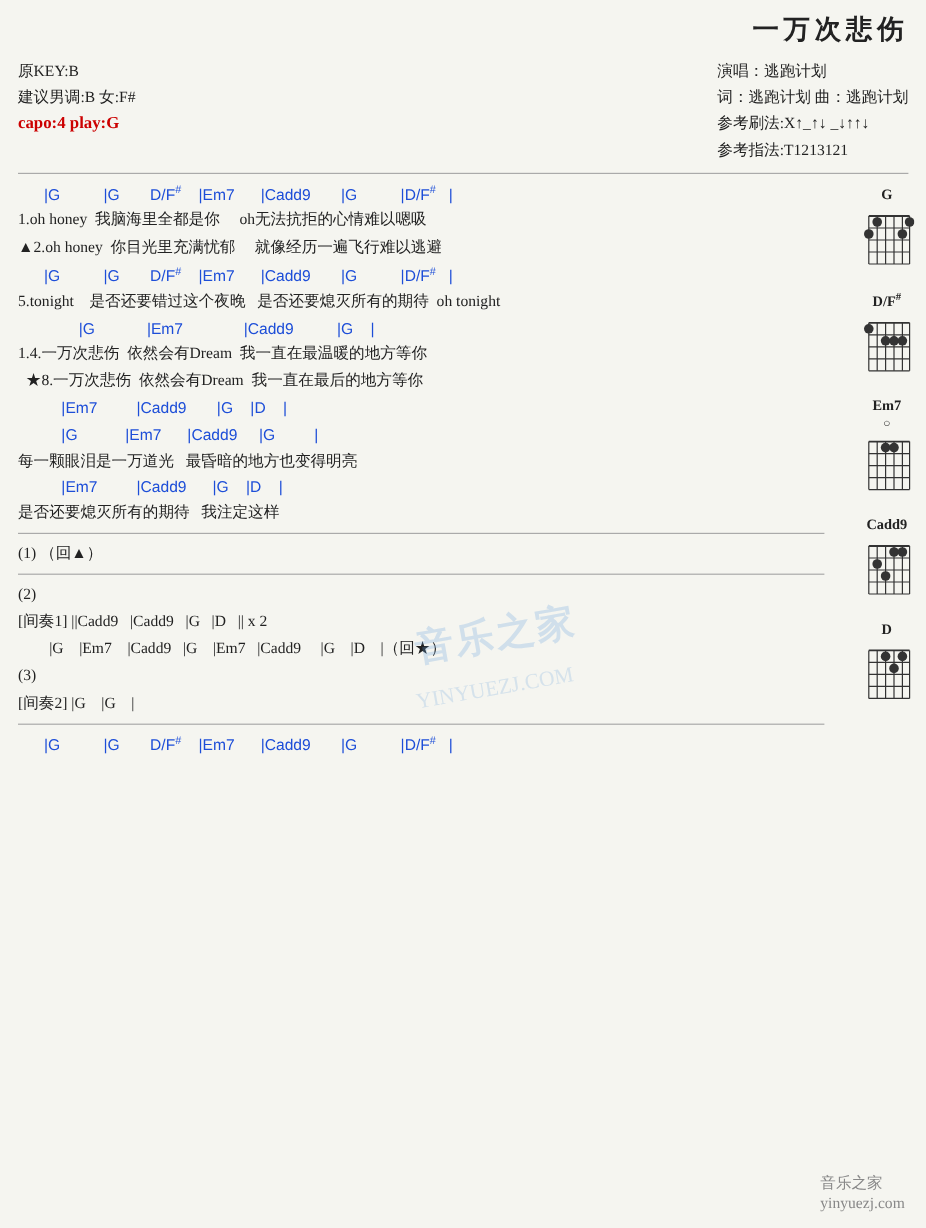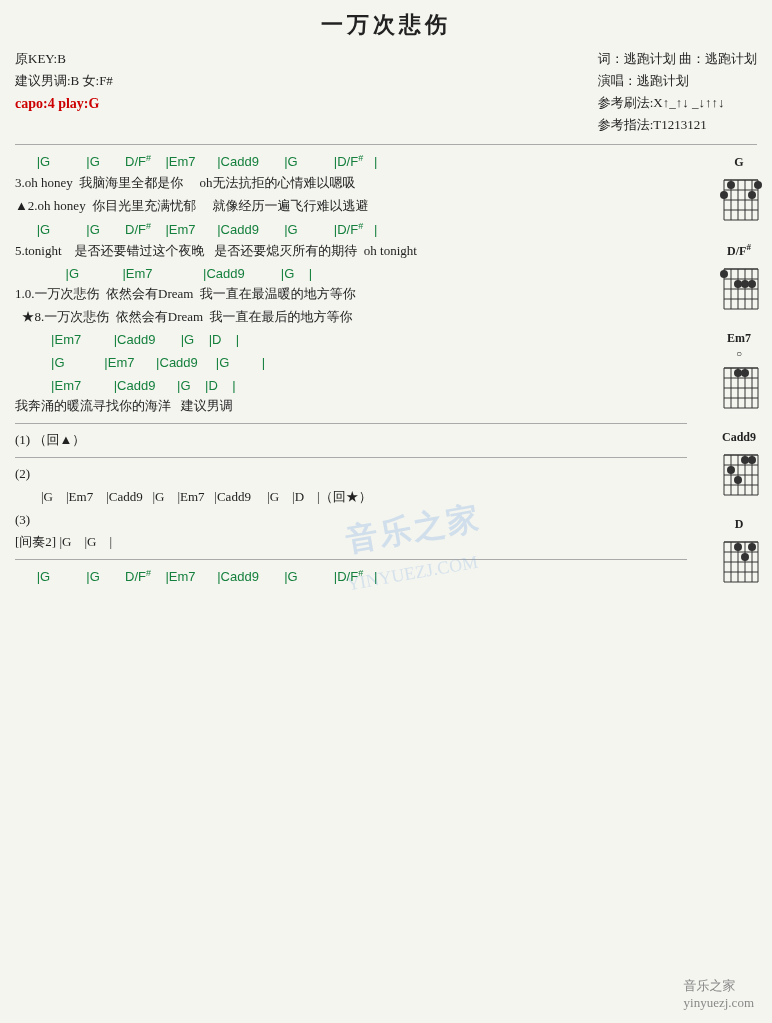--- a/index.html
+++ b/index.html
@@ -13,21 +13,21 @@
       position: relative;
     }
     .page {
       width: 772px;
       min-height: 1023px;
       background: #f5f5f0;
       padding: 10px 15px;
       position: relative;
     }
     .title {
-      text-align: center;
+      text-align: right;
       font-size: 22px;
       font-weight: bold;
       margin-bottom: 8px;
       letter-spacing: 4px;
     }
     .meta-row {
       display: flex;
       justify-content: space-between;
       margin-bottom: 2px;
       font-size: 13px;
@@ -64,21 +64,21 @@
       font-weight: bold;
       margin-bottom: 2px;
     }
     .section {
       margin-bottom: 2px;
       line-height: 1.6;
     }
     .chord-line {
       font-family: "Arial", sans-serif;
       font-size: 13px;
-      color: #15803d;
+      color: #1d4ed8;
       white-space: pre;
       margin-bottom: 0px;
     }
     .lyric-line {
       font-size: 13px;
       white-space: pre;
       margin-bottom: 2px;
     }
     .watermark {
       position: absolute;
@@ -125,22 +125,22 @@
 <div class="page">
   <div class="title">一万次悲伤</div>
 
   <div class="meta-row">
     <div class="meta-left">
       <div>原KEY:B</div>
       <div>建议男调:B 女:F#</div>
       <div class="capo-line red bold">capo:4 play:G</div>
     </div>
     <div class="meta-right">
+      <div>演唱：逃跑计划</div>
       <div>词：逃跑计划  曲：逃跑计划</div>
-      <div>演唱：逃跑计划</div>
       <div>参考刷法:X↑_↑↓ _↓↑↑↓</div>
       <div>参考指法:T1213121</div>
     </div>
   </div>
 
   <hr class="divider">
 
   <div class="chord-diagram-col">
 
     <div class="chord-diagram">
@@ -248,58 +248,60 @@
         <circle cx="29" cy="23" r="4" fill="#333"></circle>
         <circle cx="36" cy="13" r="4" fill="#333"></circle>
       </svg>
     </div>
   </div>
 
   <div style="padding-right: 70px;">
 
     <div class="section">
       <div class="chord-line">      |G          |G       D/F<sup>#</sup>    |Em7      |Cadd9       |G          |D/F<sup>#</sup>   |</div>
-      <div class="lyric-line">3.oh honey  我脑海里全都是你     oh无法抗拒的心情难以嗯吸</div>
+      <div class="lyric-line">1.oh honey  我脑海里全都是你     oh无法抗拒的心情难以嗯吸</div>
       <div class="lyric-line">▲2.oh honey  你目光里充满忧郁     就像经历一遍飞行难以逃避</div>
     </div>
 
     <div class="section">
       <div class="chord-line">      |G          |G       D/F<sup>#</sup>    |Em7      |Cadd9       |G          |D/F<sup>#</sup>   |</div>
       <div class="lyric-line">5.tonight    是否还要错过这个夜晚   是否还要熄灭所有的期待  oh tonight</div>
     </div>
 
     <div class="section">
       <div class="chord-line">              |G            |Em7              |Cadd9          |G    |</div>
-      <div class="lyric-line">1.0.一万次悲伤  依然会有Dream  我一直在最温暖的地方等你</div>
+      <div class="lyric-line">1.4.一万次悲伤  依然会有Dream  我一直在最温暖的地方等你</div>
       <div class="lyric-line">  ★8.一万次悲伤  依然会有Dream  我一直在最后的地方等你</div>
     </div>
 
     <div class="section">
       <div class="chord-line">          |Em7         |Cadd9       |G    |D    |</div>
     </div>
 
     <div class="section">
       <div class="chord-line">          |G           |Em7      |Cadd9     |G         |</div>
+      <div class="lyric-line">每一颗眼泪是一万道光   最昏暗的地方也变得明亮</div>
     </div>
 
     <div class="section">
       <div class="chord-line">          |Em7         |Cadd9      |G    |D    |</div>
-      <div class="lyric-line">我奔涌的暖流寻找你的海洋   建议男调</div>
+      <div class="lyric-line">是否还要熄灭所有的期待   我注定这样</div>
     </div>
 
     <hr class="divider">
 
     <div class="section">
       <div class="lyric-line">(1) （回▲）</div>
     </div>
 
     <hr class="divider">
 
     <div class="section">
       <div class="lyric-line">(2)</div>
+      <div class="lyric-line">[间奏1] ||Cadd9   |Cadd9   |G   |D   || x 2</div>
       <div class="lyric-line">        |G    |Em7    |Cadd9   |G    |Em7   |Cadd9     |G    |D    |（回★）</div>
     </div>
 
     <div class="section">
       <div class="lyric-line">(3)</div>
       <div class="lyric-line">[间奏2] |G    |G    |</div>
     </div>
 
     <hr class="divider">
 

